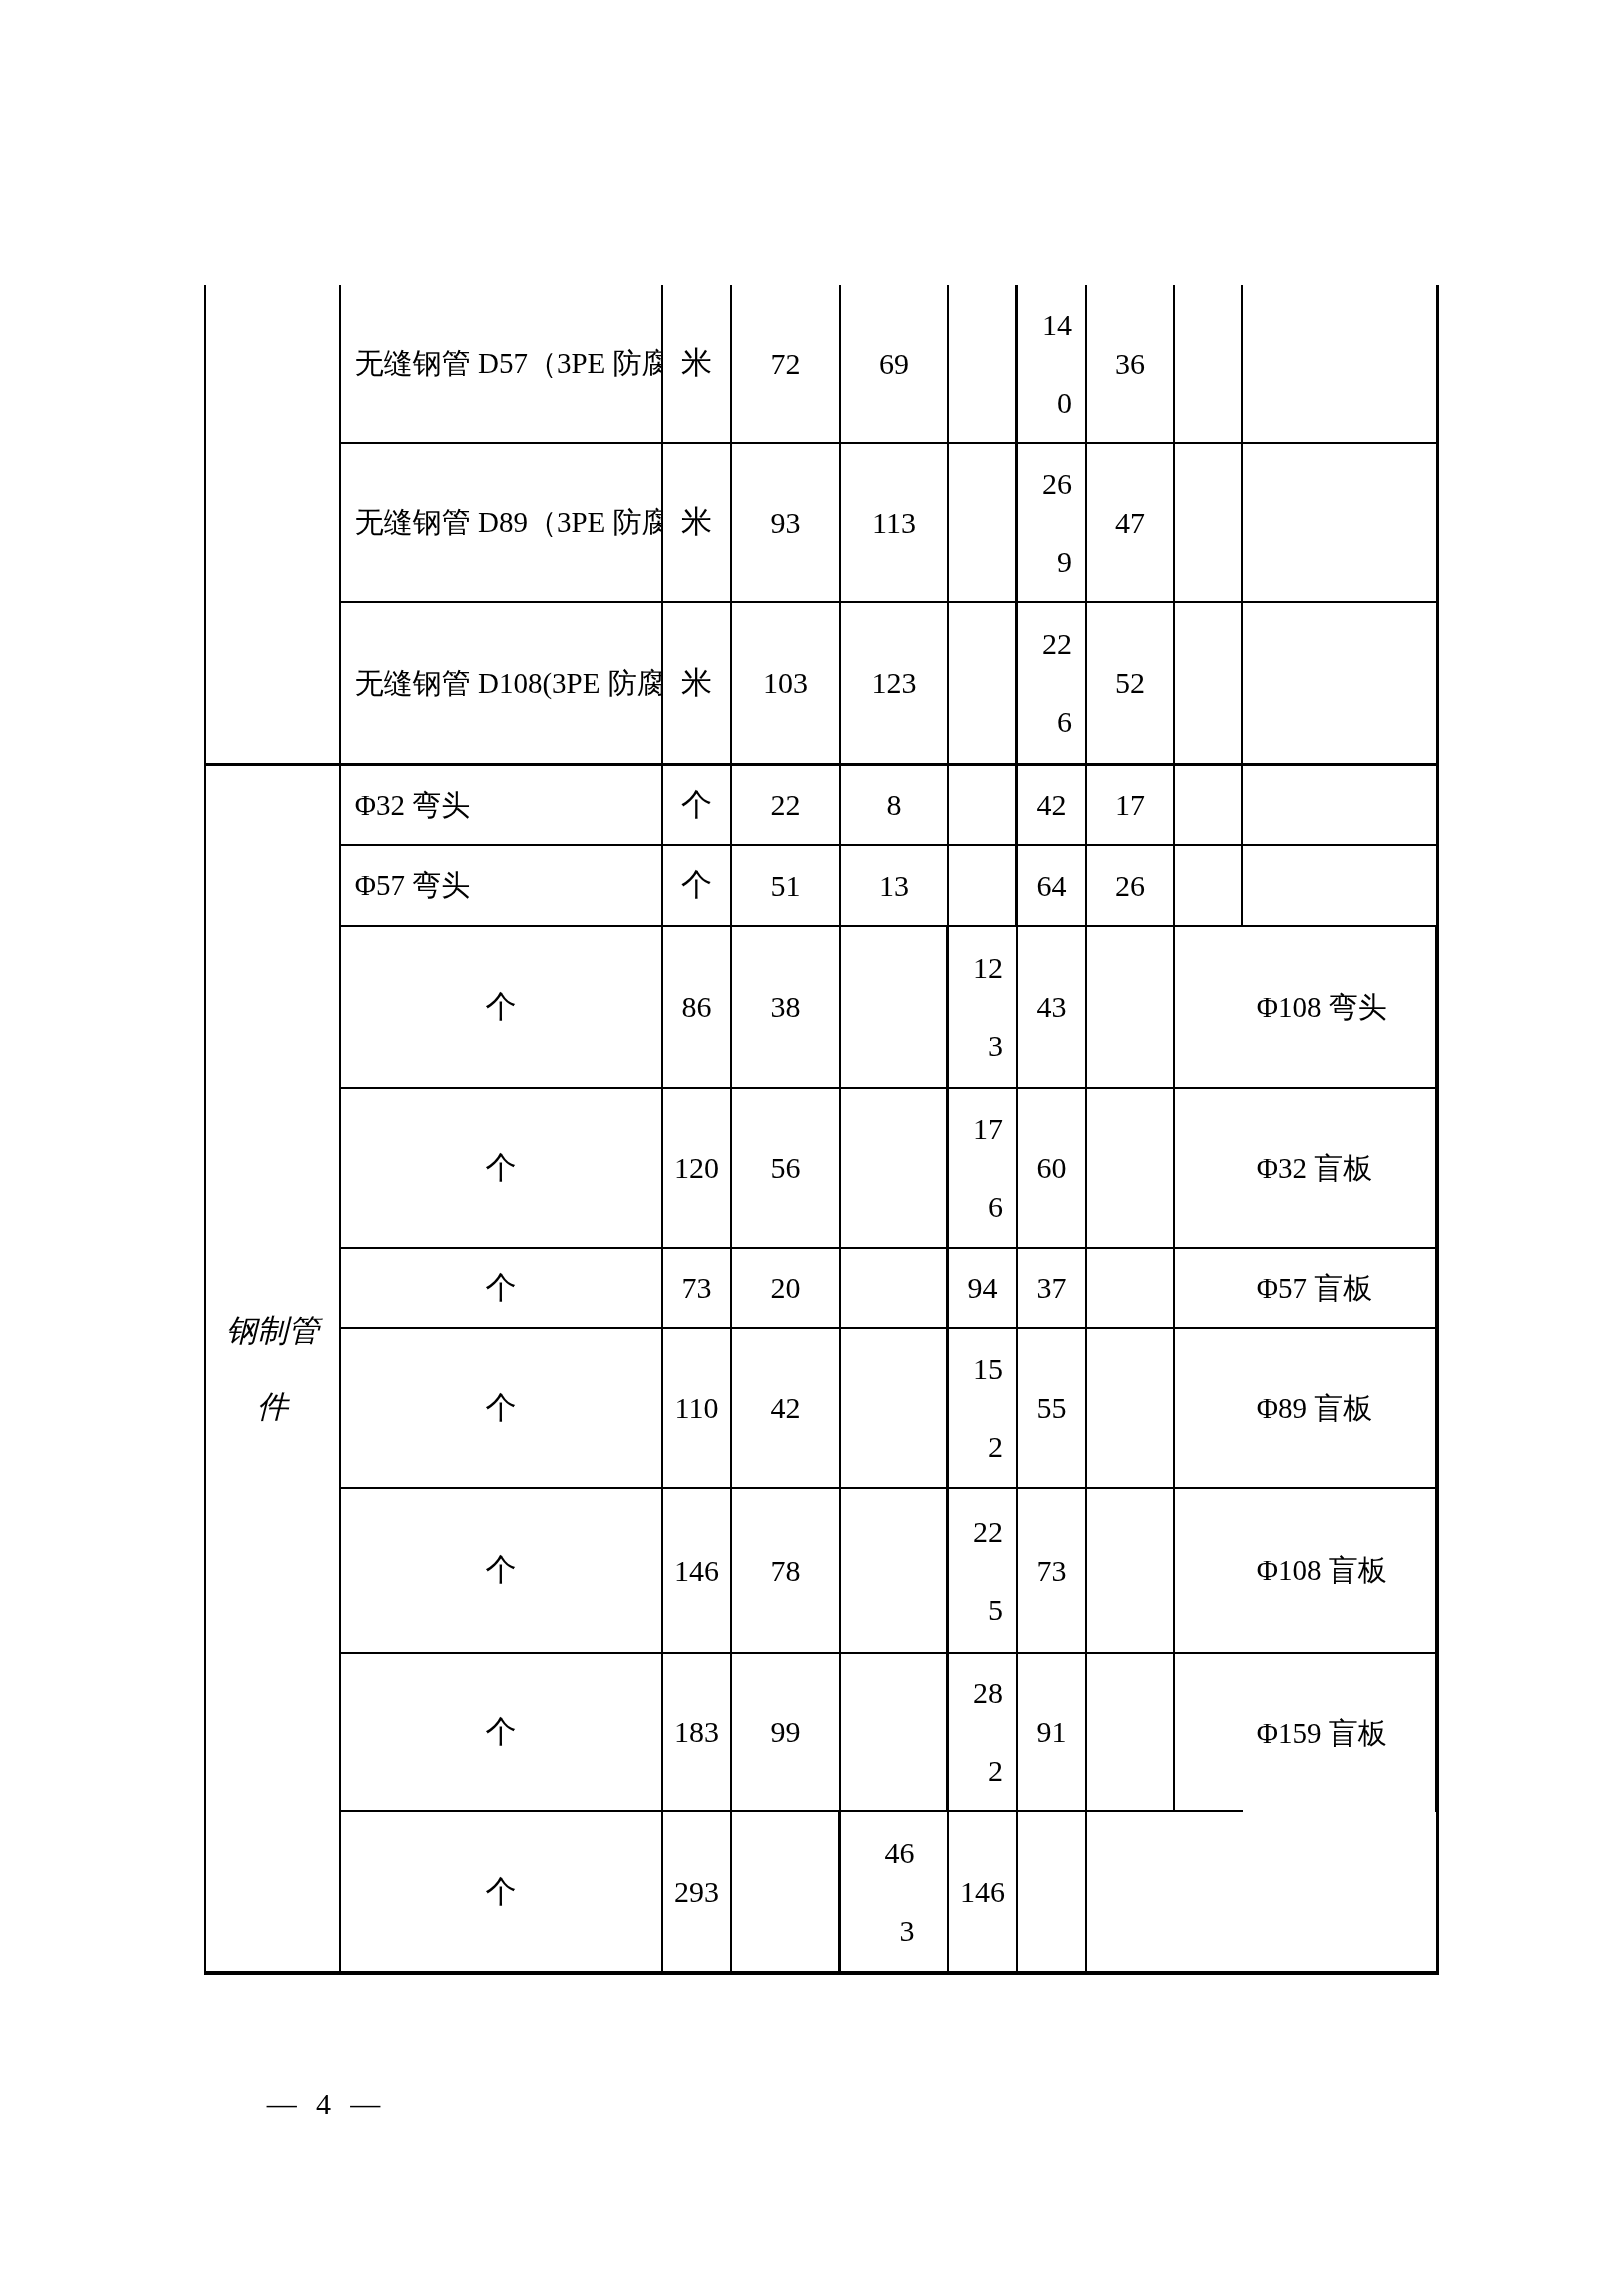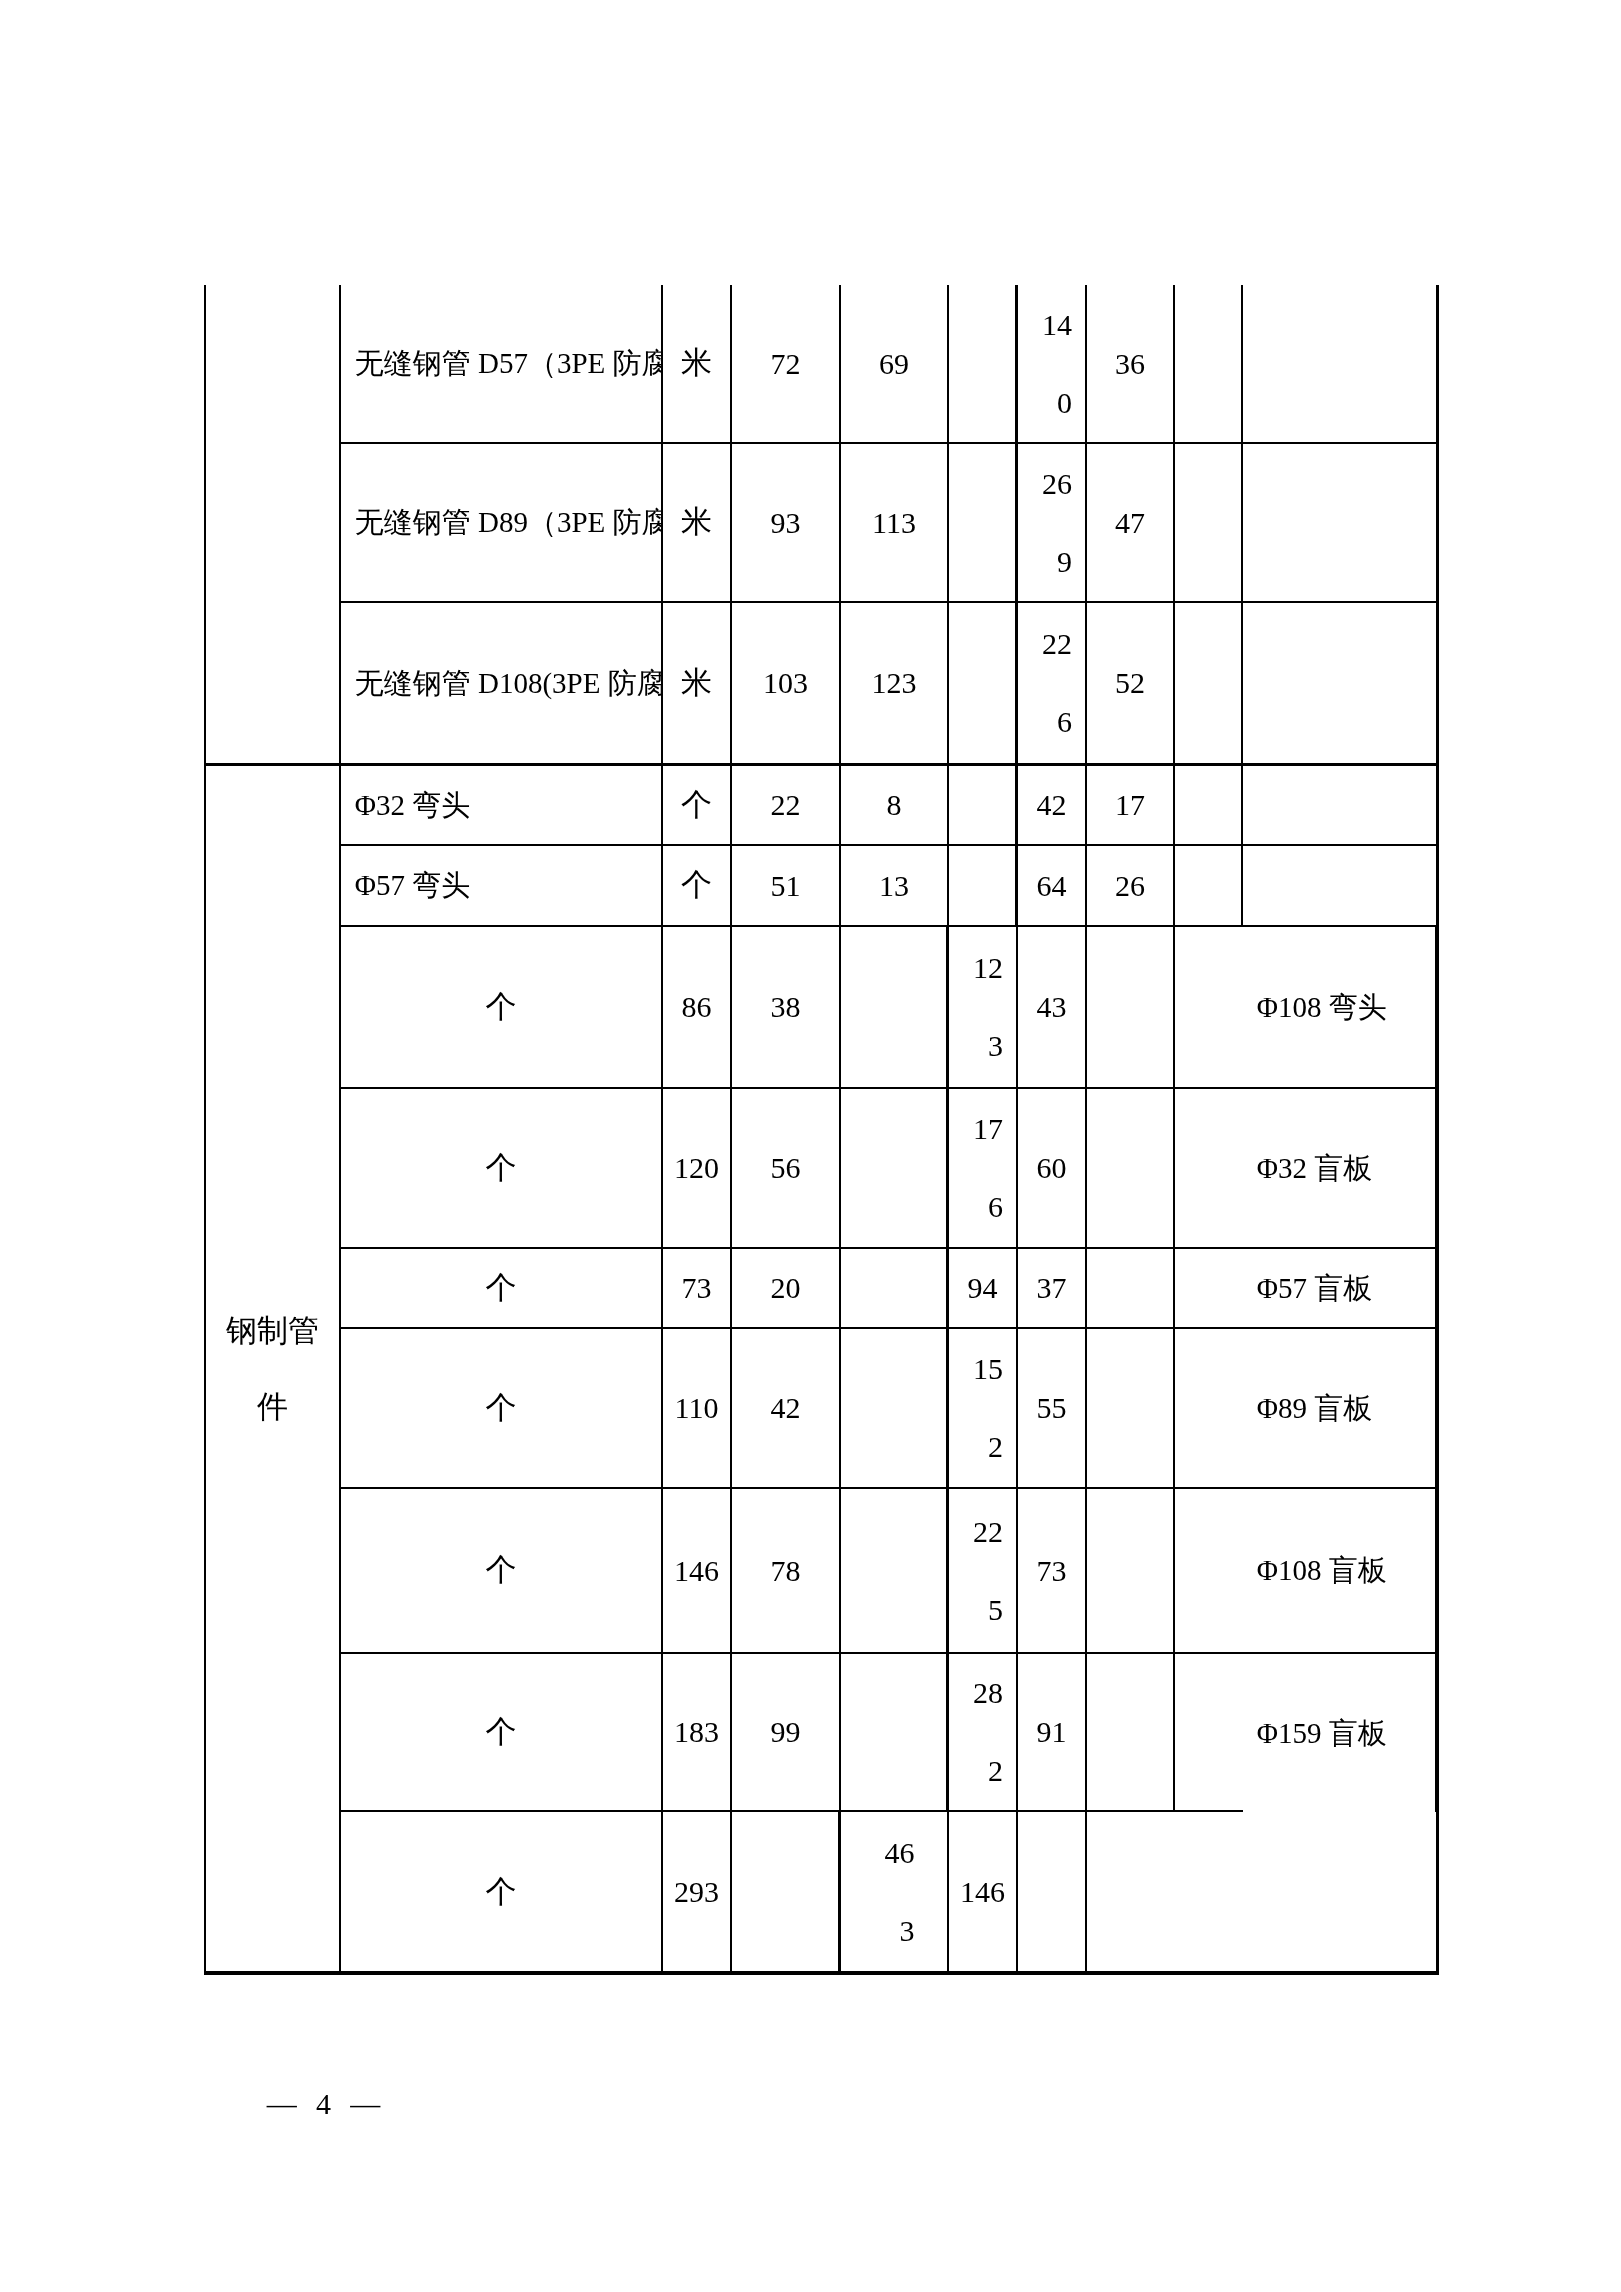--- a/index.html
+++ b/index.html
@@ -42,21 +42,21 @@
   }
   .unit{font-size:31px;}
   .total .twrap{
     display:inline-block;
     max-width:41px;
     word-break:break-all;
     text-align:right;
     line-height:78px;
   }
   .g1{grid-column:1;grid-row:1/4;border-bottom-width:3.9px;}
-  .g2{grid-column:1;grid-row:4/13;border-bottom:none;}
+  .g2{grid-column:1;grid-row:4/13;border-bottom:none;font-style:italic;}
   .glabel{
     display:inline-block;
     max-width:98px;
     word-break:break-all;
     text-align:center;
     line-height:76px;
     font-size:31px;
   }
   .thickr{border-right-width:3.9px;}
   .nor{border-right:none;}

